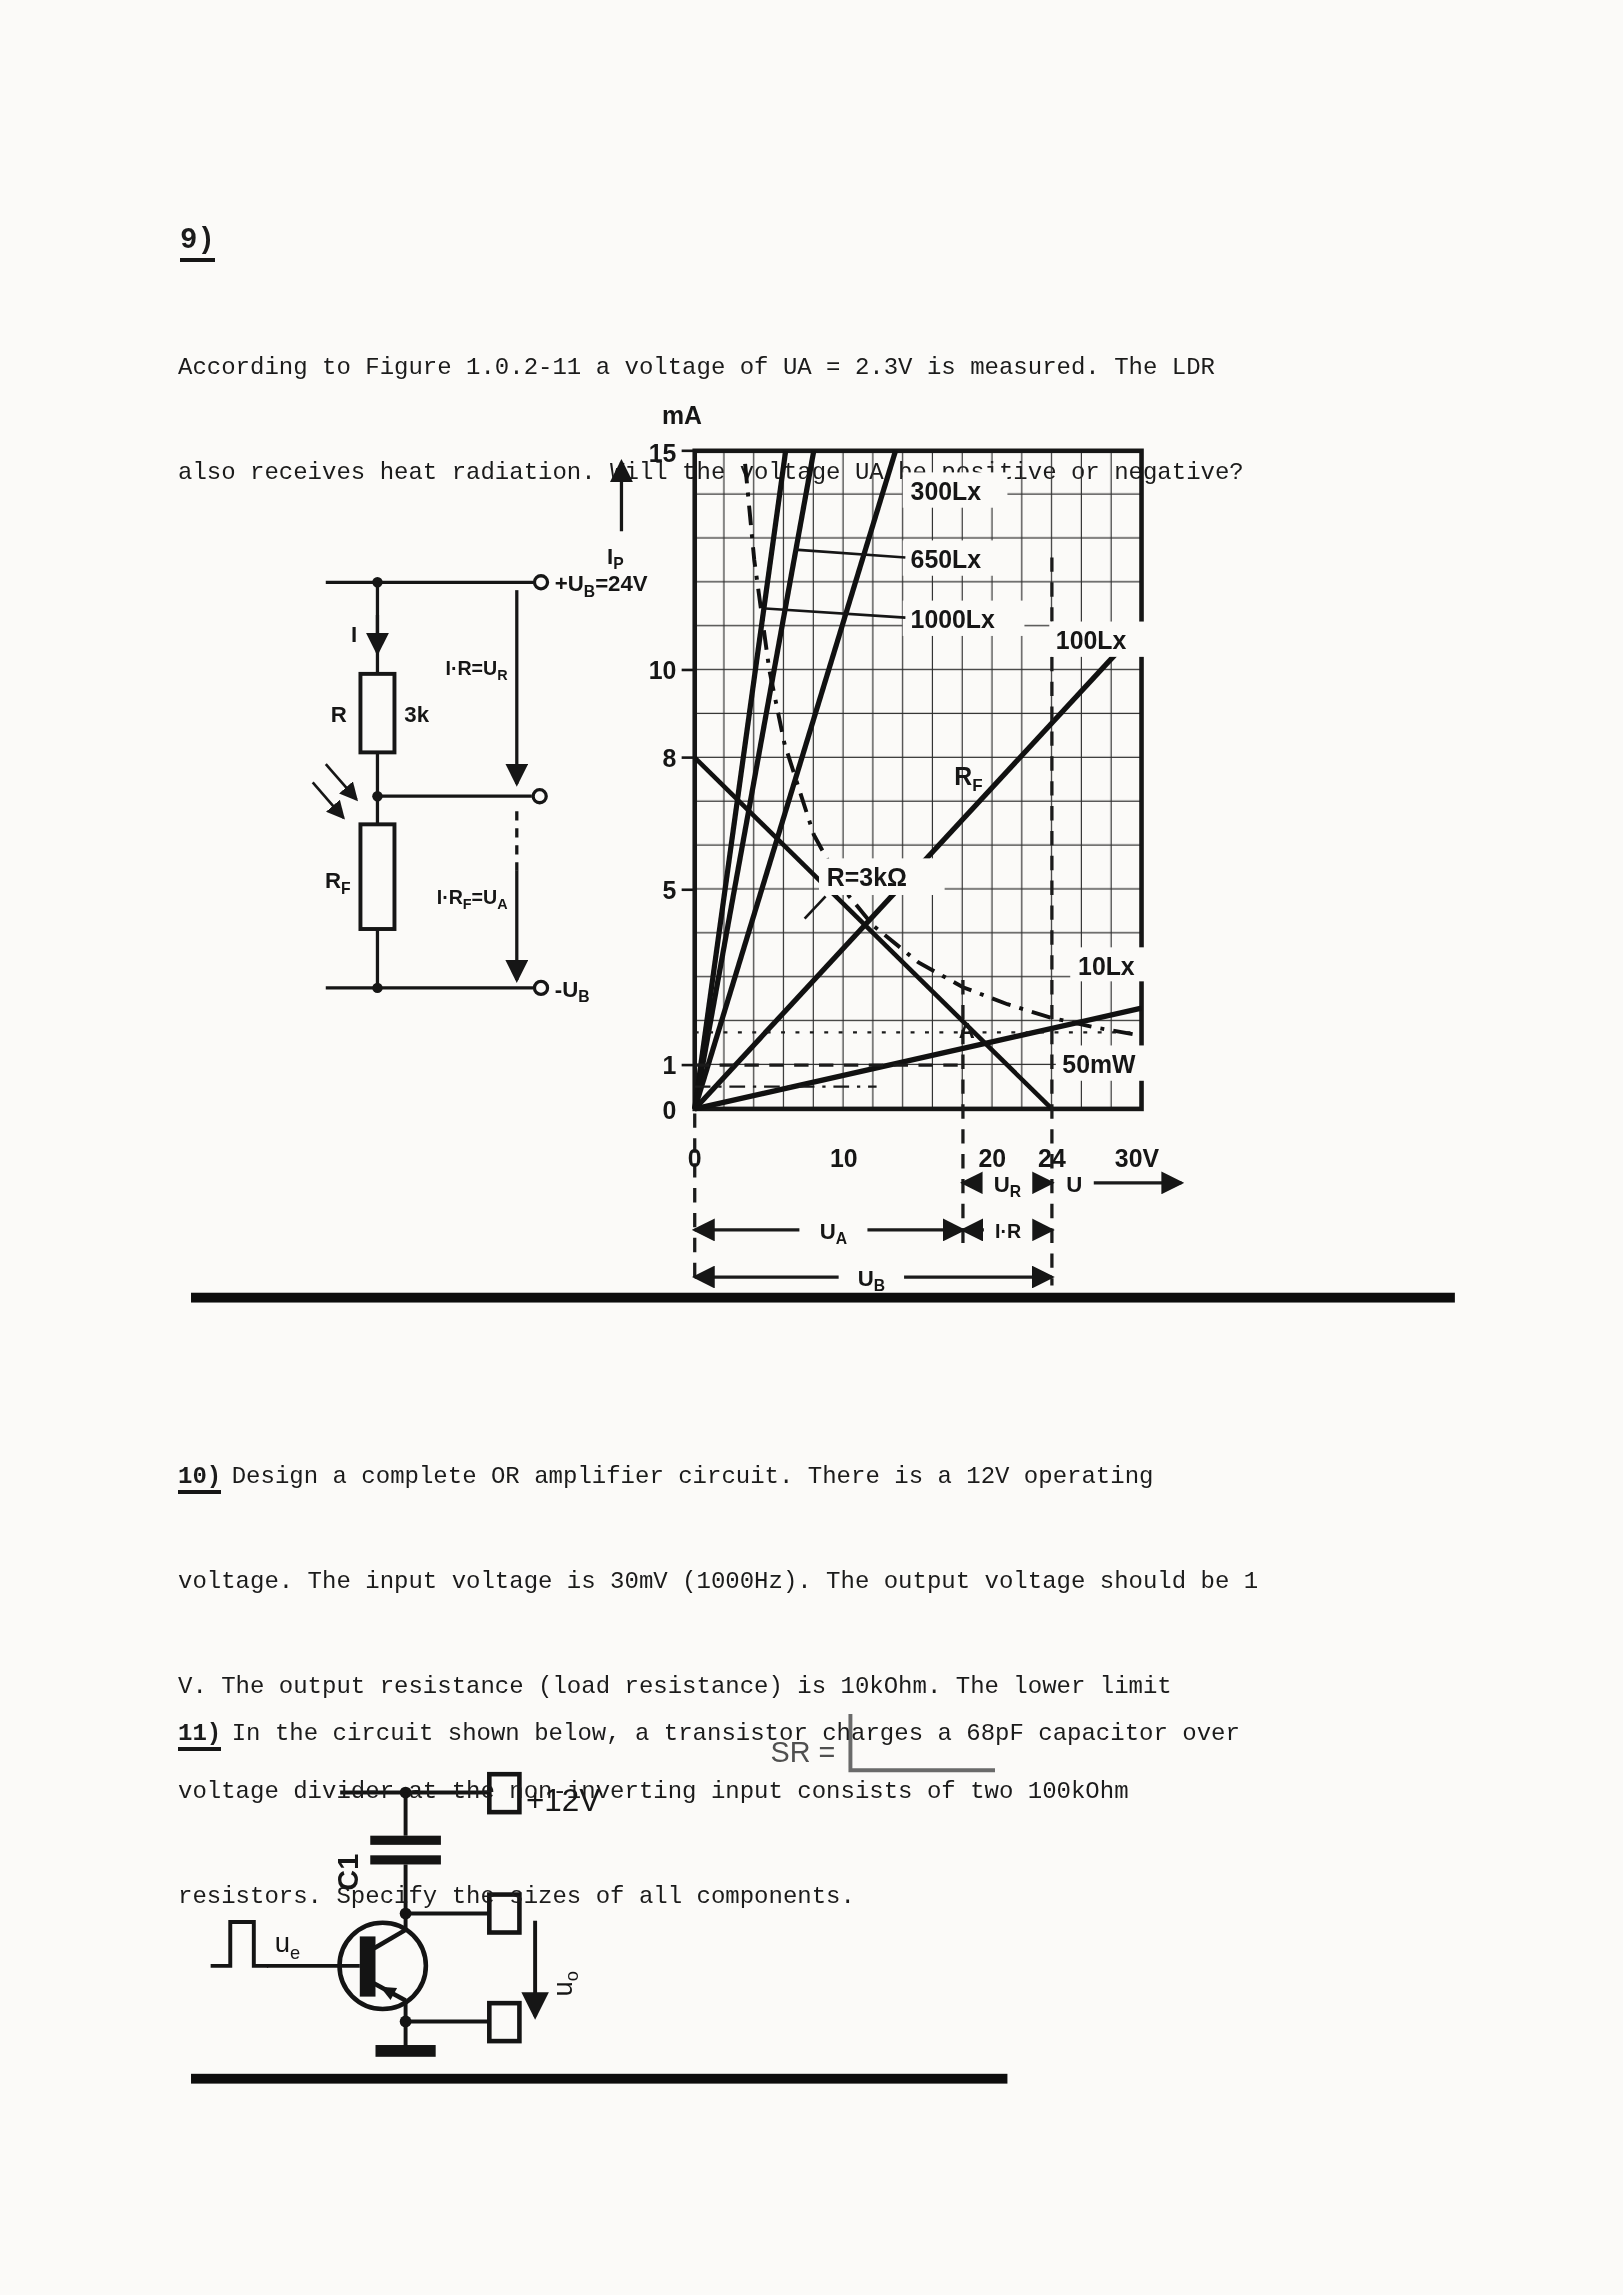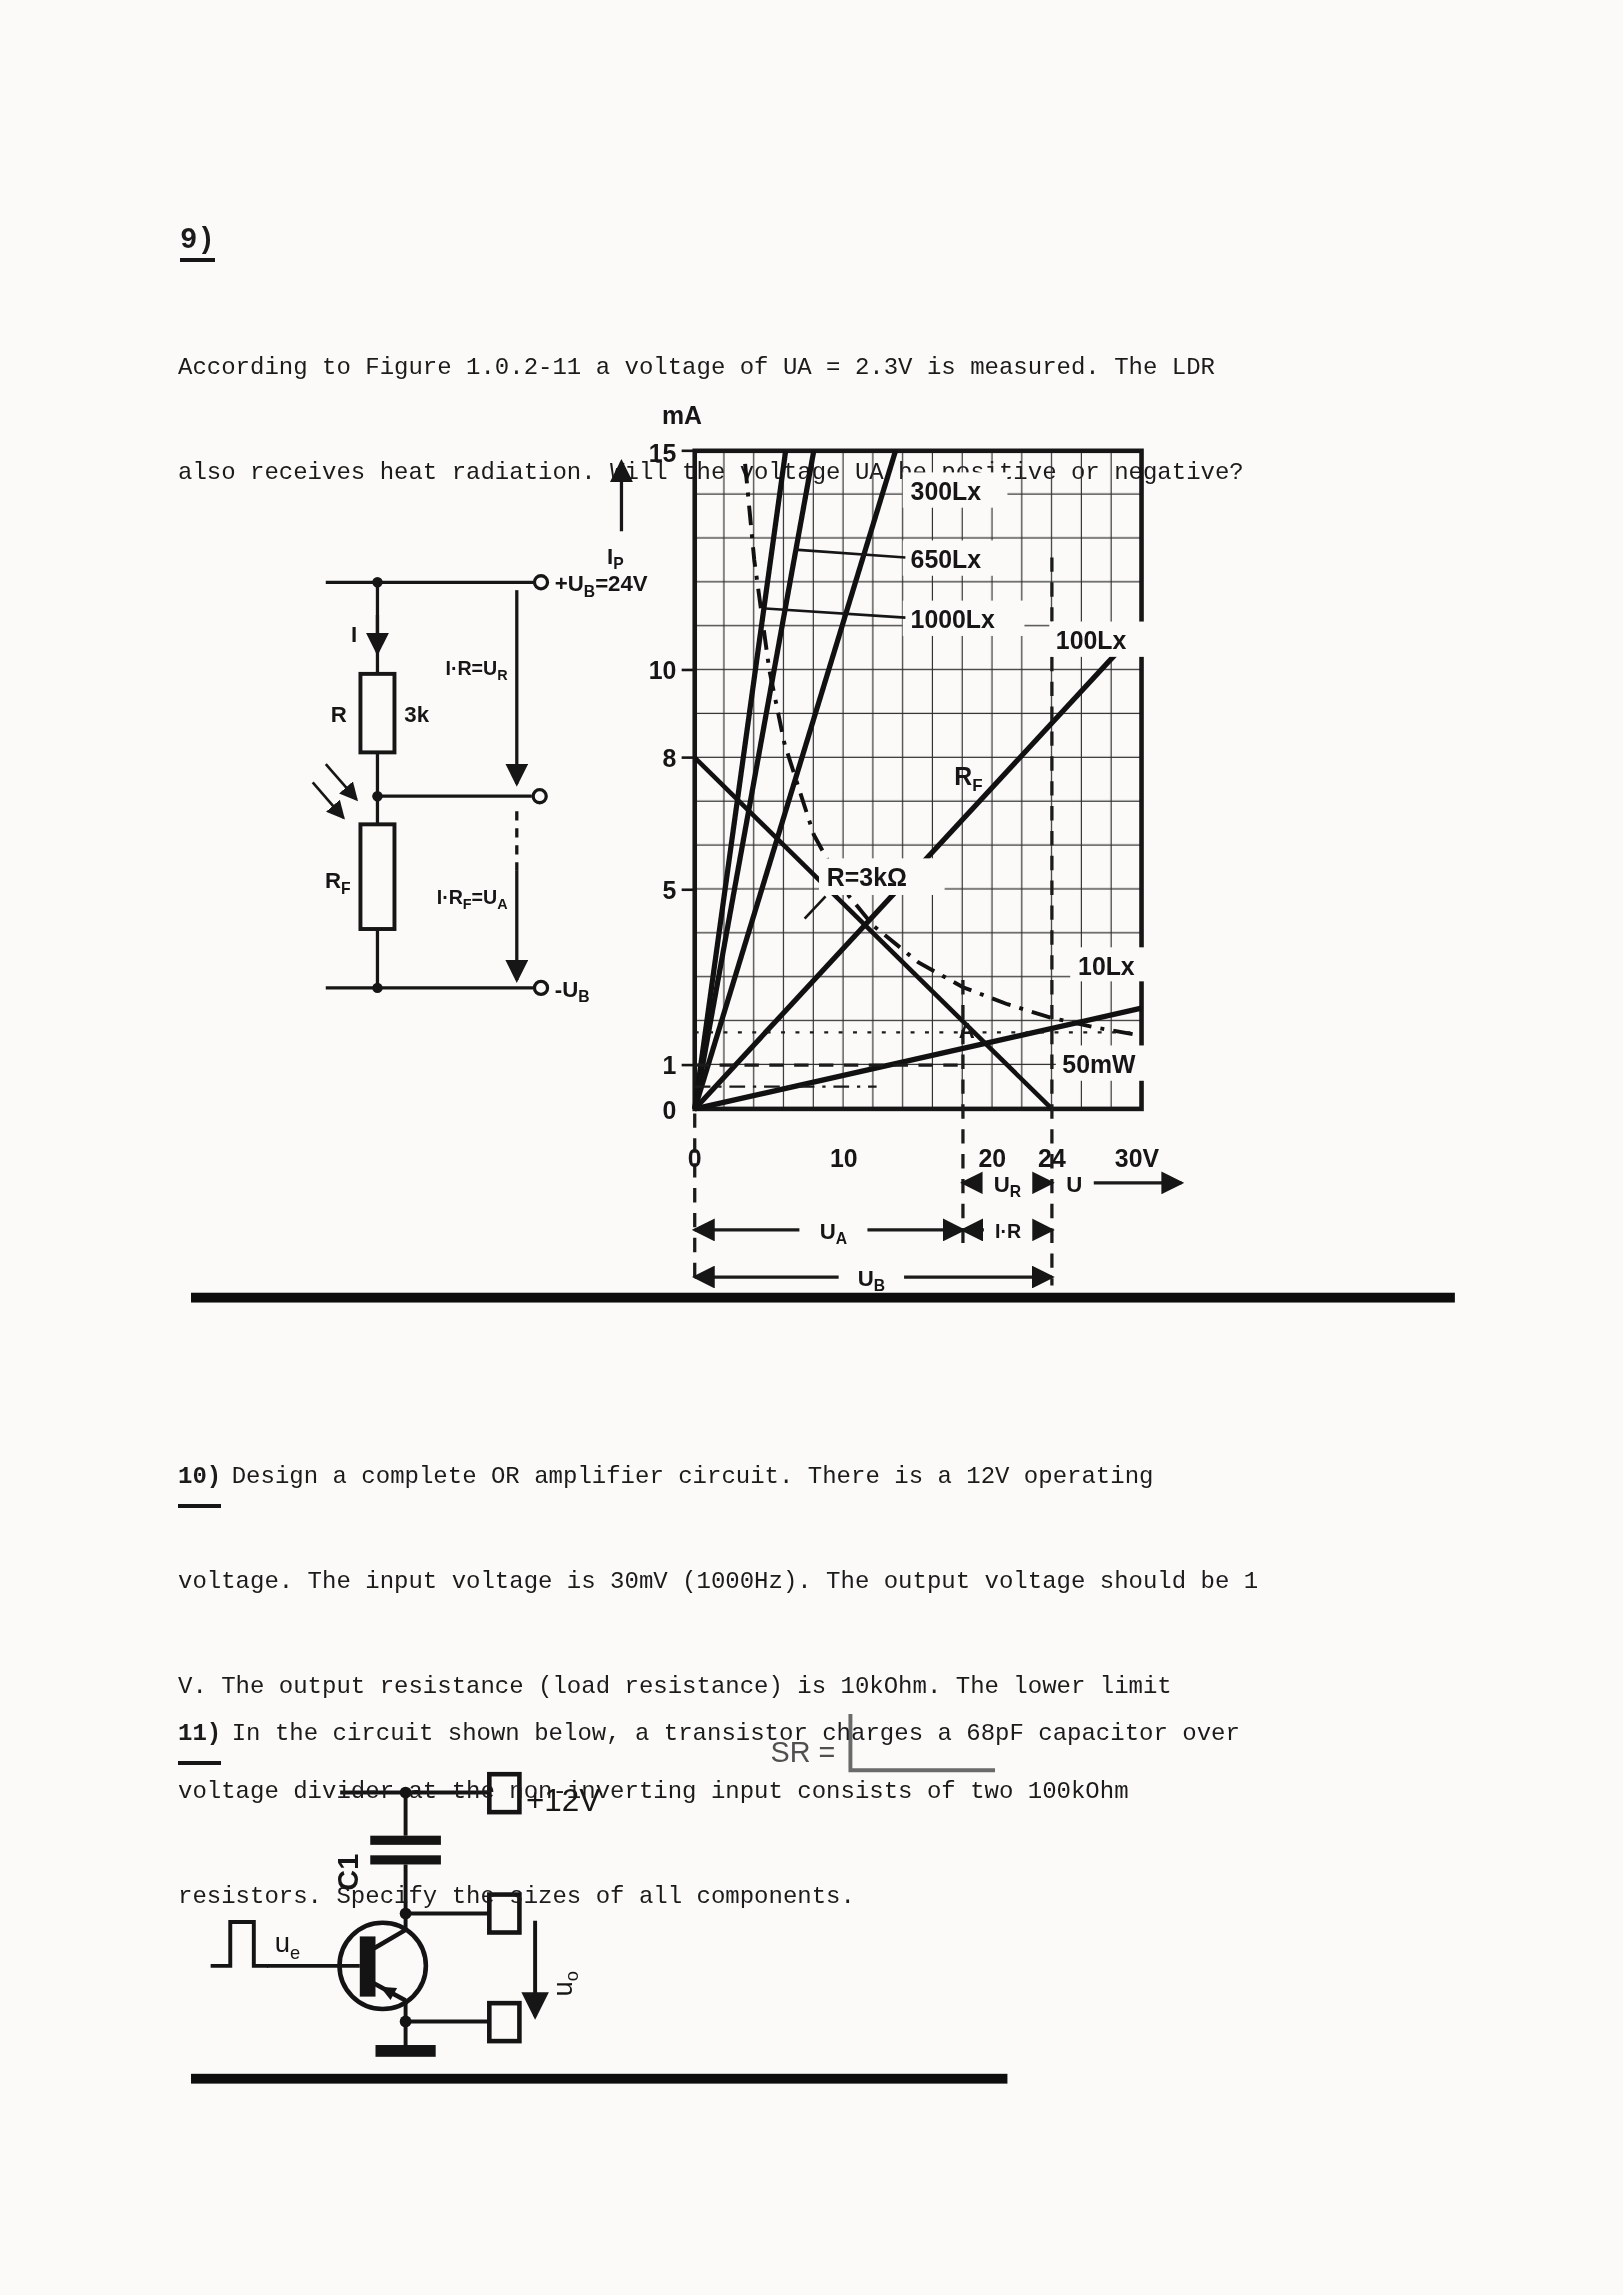--- a/index.html
+++ b/index.html
@@ -2,21 +2,21 @@
 <html style="font-size:10.5px"><head>
 <meta charset="utf-8">
 <style>
   html,body{margin:0;padding:0;}
   body{width:1623px;height:2295px;background:#fbfaf8;font-family:"Liberation Mono",monospace;color:#1b1b1b;}
   .page{position:relative;width:1623px;height:2295px;overflow:hidden;background:#fbfaf8;}
   .abs{position:absolute;}
   .qhead{font-family:"Liberation Mono",monospace;font-weight:bold;font-size:29px;
          border-bottom:4.6px solid #161616;padding-bottom:1.3px;display:inline-block;}
   .qtext{font-size:24px;line-height:35px;white-space:pre;}
-  .qnum-inline{font-weight:bold;border-bottom:4.6px solid #161616;padding-bottom:14px;margin-right:10.5px;}
+  .qnum-inline{font-weight:bold;border-bottom:4.6px solid #161616;padding-bottom:0;margin-right:10.5px;}
   svg text{font-family:"Liberation Sans",sans-serif;fill:#161616;}
   .lbl{font-weight:bold;font-size:38px;}
   .lbl34{font-weight:bold;font-size:34px;}
   .lbl30{font-weight:bold;font-size:30px;}
   .print{font-weight:normal;font-size:48px;}
   .gray{fill:#4f4f4f;}
 </style>
 </head>
 <body>
 

